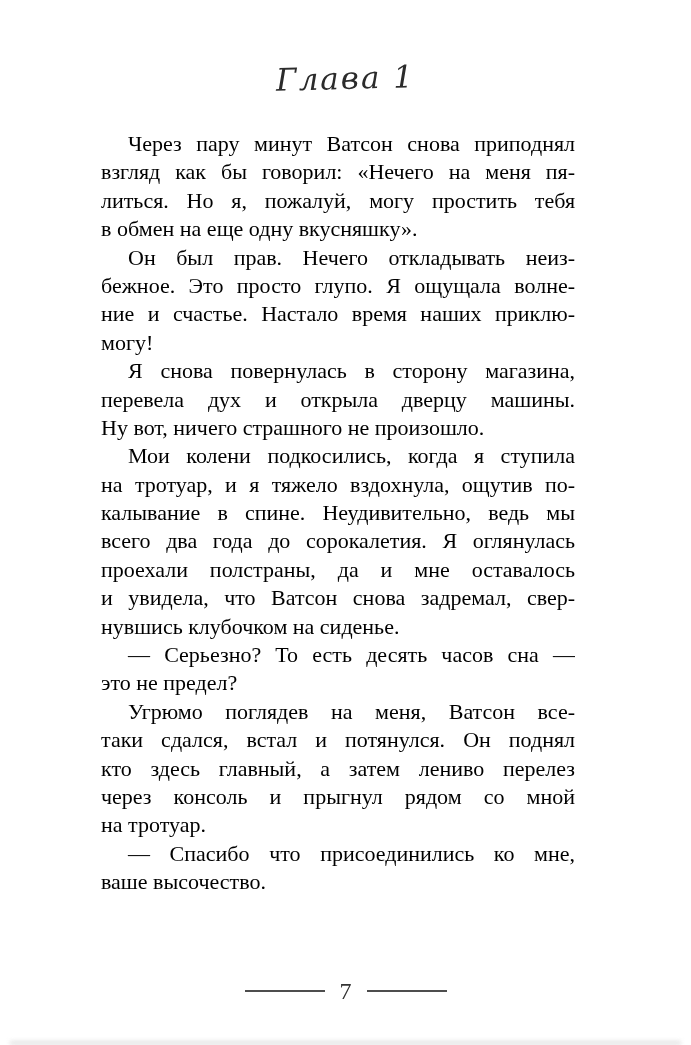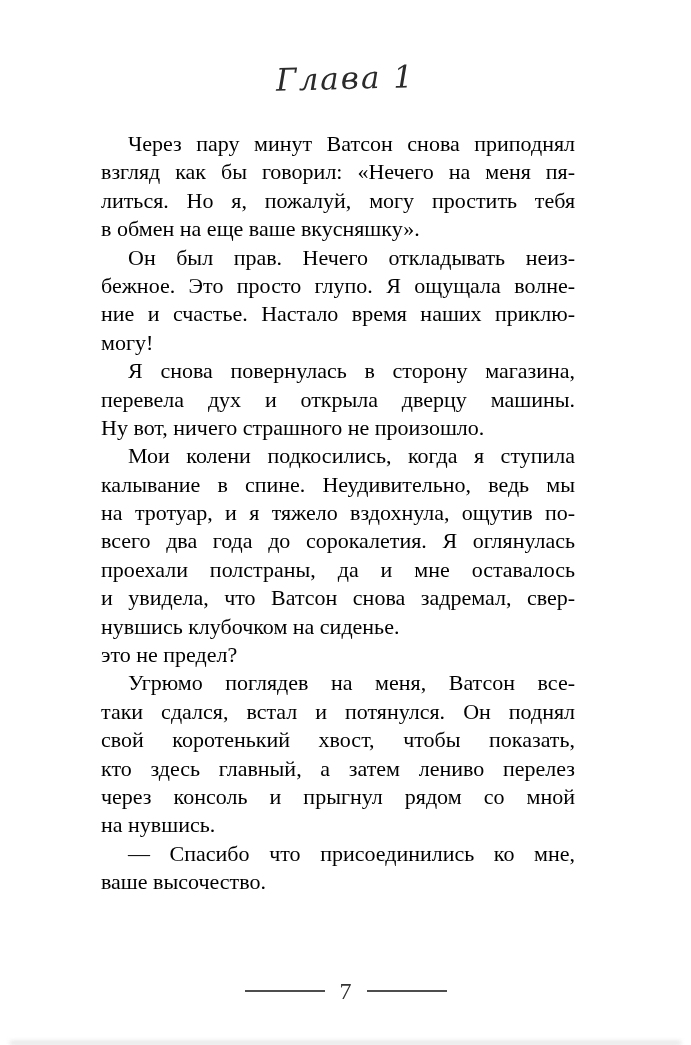--- a/index.html
+++ b/index.html
@@ -85,57 +85,57 @@
 <div class="page">
 
   <div class="chapter-title">Глава 1</div>
 
   <div class="body-text">
 
     <div class="paragraph">
       <div class="line ind">Через пару минут Ватсон снова приподнял</div>
       <div class="line">взгляд как бы говорил: «Нечего на меня пя-</div>
       <div class="line">литься. Но я, пожалуй, могу простить тебя</div>
-      <div class="line endp">в обмен на еще ваше вкусняшку».</div>
+      <div class="line endp">в обмен на еще одну вкусняшку».</div>
     </div>
 
     <div class="paragraph">
       <div class="line ind">Он был прав. Нечего откладывать неиз-</div>
       <div class="line">бежное. Это просто глупо. Я ощущала волне-</div>
       <div class="line">ние и счастье. Настало время наших приклю-</div>
       <div class="line endp">могу!</div>
     </div>
 
     <div class="paragraph">
       <div class="line ind">Я снова повернулась в сторону магазина,</div>
       <div class="line">перевела дух и открыла дверцу машины.</div>
       <div class="line endp">Ну вот, ничего страшного не произошло.</div>
     </div>
 
     <div class="paragraph">
       <div class="line ind">Мои колени подкосились, когда я ступила</div>
+      <div class="line">на тротуар, и я тяжело вздохнула, ощутив по-</div>
       <div class="line">калывание в спине. Неудивительно, ведь мы</div>
-      <div class="line">на тротуар, и я тяжело вздохнула, ощутив по-</div>
       <div class="line">всего два года до сорокалетия. Я оглянулась</div>
       <div class="line">проехали полстраны, да и мне оставалось</div>
       <div class="line">и увидела, что Ватсон снова задремал, свер-</div>
       <div class="line endp">нувшись клубочком на сиденье.</div>
     </div>
 
     <div class="paragraph">
+      <div class="line ind">— Серьезно? То есть десять часов сна —</div>
       <div class="line endp">это не предел?</div>
     </div>
 
     <div class="paragraph">
       <div class="line ind">Угрюмо поглядев на меня, Ватсон все-</div>
       <div class="line">таки сдался, встал и потянулся. Он поднял</div>
-      <div class="line">свой коротенький хвост, чтобы показать,</div>
       <div class="line">кто здесь главный, а затем лениво перелез</div>
       <div class="line">через консоль и прыгнул рядом со мной</div>
-      <div class="line endp">на нувшись.</div>
+      <div class="line endp">на тротуар.</div>
     </div>
 
     <div class="paragraph">
       <div class="line ind">— Спасибо что присоединились ко мне,</div>
       <div class="line endp">ваше высочество.</div>
     </div>
 
   </div>
 
   <div class="footer">

